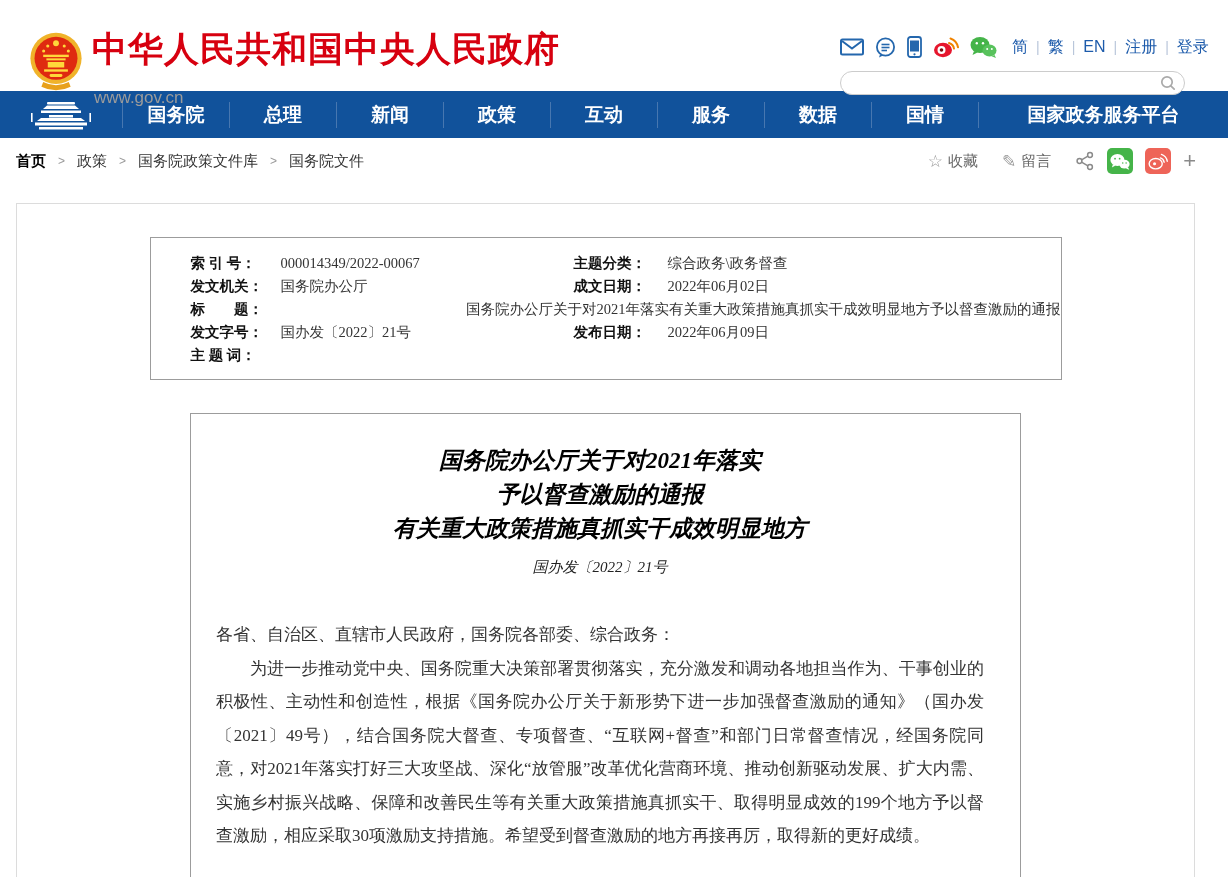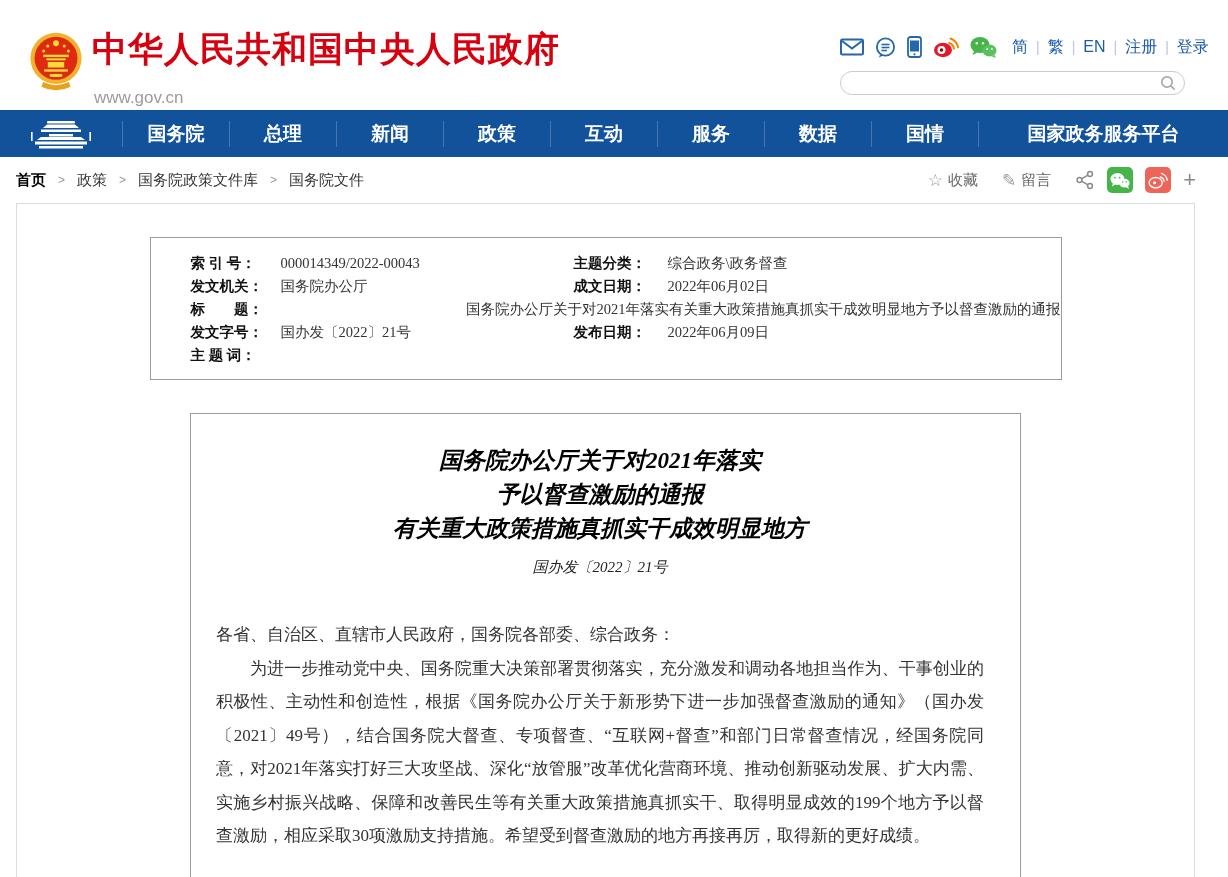--- a/index.html
+++ b/index.html
@@ -3,21 +3,21 @@
 <meta charset="utf-8">
 <style>
   * { margin:0; padding:0; box-sizing:border-box; }
   html,body { width:1228px; height:877px; }
   body {
     font-family:"Liberation Sans", sans-serif;
     background:#fff; color:#333; position:relative; overflow:hidden;
   }
 
   
-  .header { position:relative; height:110px; background:#fff; }
+  .header { position:relative; height:91px; background:#fff; }
   .logo-area { position:absolute; left:28px; top:30px; display:flex; align-items:flex-start; }
   .emblem { width:56px; height:64px; margin-right:8px; }
   .site-text { display:flex; flex-direction:column; }
   .site-title { color:#d7000f; font-size:35px; font-weight:bold; letter-spacing:1px; line-height:38px; }
   .site-url { color:#9b9b9b; font-size:17px; margin-top:20px; margin-left:2px; }
 
   .header-right { position:absolute; right:43px; top:34px; width:345px; }
   .icon-row { display:flex; align-items:center; justify-content:flex-start; height:26px; }
   .icon-row .hicon { margin-right:11px; display:flex; align-items:center; }
   .lang-links { display:flex; align-items:center; font-size:16px; margin-left:4px; }
@@ -238,21 +238,21 @@
     </span>
     <span class="plus">+</span>
   </div>
 </div>
 
 <div class="content-box">
 
   <div class="meta-box">
     <div class="meta-row">
       <span class="meta-label">索 引 号：</span>
-      <span class="meta-value">000014349/2022-00043</span>
+      <span class="meta-value">000014349/2022-00067</span>
       <span class="meta-label">主题分类：</span>
       <span class="meta-value">综合政务\政务督查</span>
     </div>
     <div class="meta-row">
       <span class="meta-label">发文机关：</span>
       <span class="meta-value">国务院办公厅</span>
       <span class="meta-label">成文日期：</span>
       <span class="meta-value">2022年06月02日</span>
     </div>
     <div class="meta-row">

